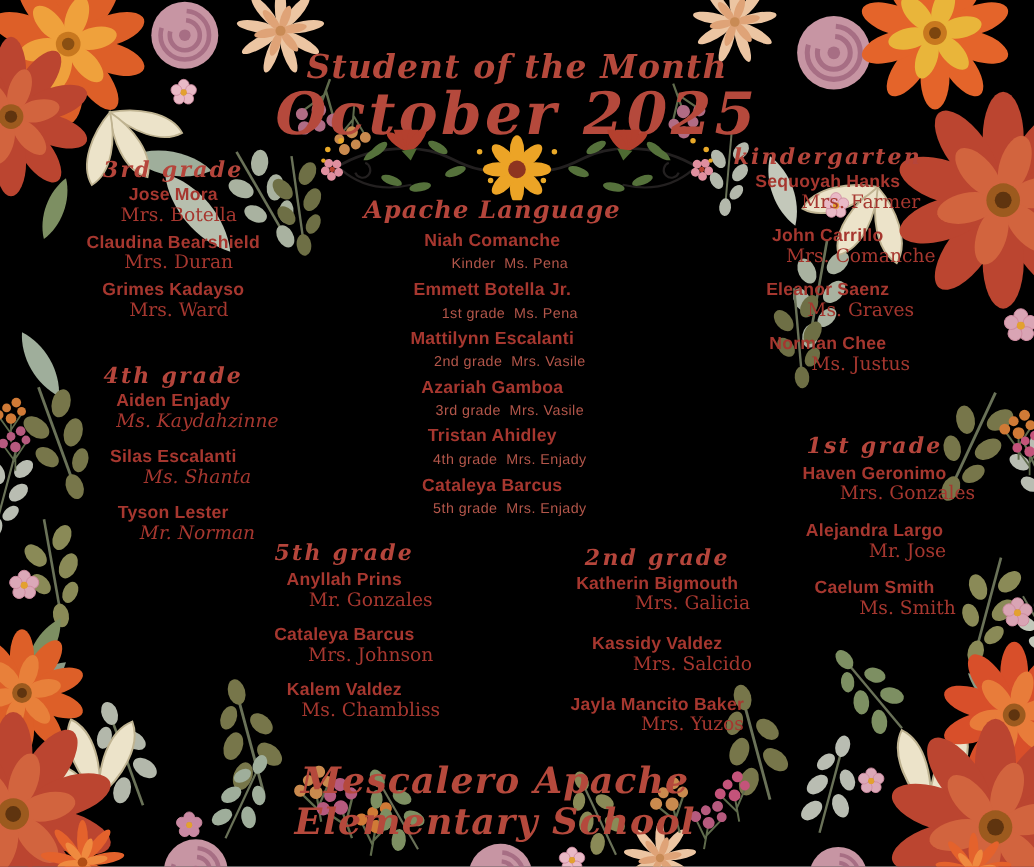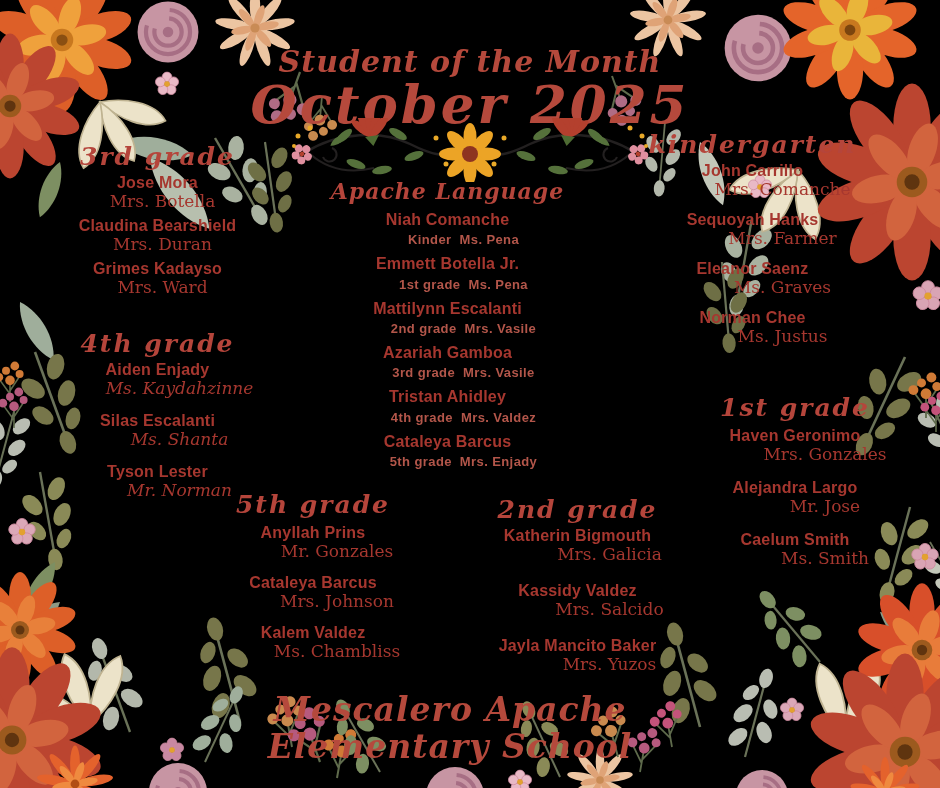--- a/index.html
+++ b/index.html
@@ -12,36 +12,36 @@
   .script{font-family:"DejaVu Serif",serif;font-style:italic;font-weight:bold;color:var(--title-red,#b5493c);}
   #title{left:250px;top:46px;width:440px;}
   #title .l1{font-size:30px;line-height:1.05;letter-spacing:1px;}
   #title .l2{font-size:53px;line-height:1.0;letter-spacing:3px;}
   #footer{left:230px;top:692px;width:440px;}
   #footer .l1,#footer .l2{font-size:33px;line-height:1.12;letter-spacing:1px;}
   #divider{position:absolute;left:286px;top:118px;width:368px;height:64px;z-index:2;}
 
   
   .grade-header{font-family:"DejaVu Serif",serif;font-style:italic;font-weight:bold;
-                font-size:25px;color:var(--header-red,#b5453b);margin:0 0 4px 0;letter-spacing:2px;}
+                font-size:20px;color:var(--header-red,#b5453b);margin:0 0 4px 0;letter-spacing:2px;}
   .sname{font-size:16px;font-weight:bold;color:var(--name-red,#a6372f);line-height:1.02;letter-spacing:0.2px;}
   .tname{font-family:"DejaVu Serif",serif;font-size:17px;color:var(--name-red,#a6372f);
          line-height:1.1;margin-top:1px;}
   .detail{font-size:13px;color:var(--detail-red,#b3564a);margin-top:4px;letter-spacing:0.4px;white-space:pre;}
 
   #sec-third{left:20px;top:142px;width:275px;}  #sec-third .student{margin-bottom:7px;}
   #sec-third .tname{transform:translateX(5px);}
   #sec-fourth{left:20px;top:329px;width:275px;} #sec-fourth .student{margin-bottom:15px;}
   #sec-fourth .tname{transform:translateX(22px);font-style:italic;}
   #sec-fifth{left:178px;top:490px;width:270px;} #sec-fifth .student{margin-bottom:14px;}
   #sec-fifth .tname{transform:translateX(24px);} #sec-fifth .grade-header{margin-bottom:6px;}
   #sec-apache{left:305px;top:178px;width:285px;} #sec-apache .student{margin-bottom:9px;}
   #sec-apache .grade-header{font-size:22px;margin-bottom:8px;letter-spacing:1px;}
-  #sec-apache .detail{transform:translateX(16px);font-weight:bold;}
-  #sec-second{left:430px;top:495px;width:295px;} #sec-second .student{margin-bottom:19px;}
+  #sec-apache .detail{transform:translateX(16px);}
+  #sec-second{left:450px;top:495px;width:295px;} #sec-second .student{margin-bottom:19px;}
   #sec-second .tname{transform:translateX(32px);}
   #sec-kinder{left:615px;top:130px;width:275px;} #sec-kinder .student{margin-bottom:13px;}
   #sec-kinder .tname{transform:translateX(30px);}
   #sec-first{left:655px;top:393px;width:280px;}  #sec-first .student{margin-bottom:16px;}
   #sec-first .tname{transform:translateX(30px);} #sec-first .grade-header{margin-bottom:6px;}
 </style>
 </head>
 <body>
 
 <div class="poster">
@@ -335,21 +335,21 @@
     <div class="student">
       <div class="sname">Mattilynn Escalanti</div>
       <div class="detail">2nd grade  Mrs. Vasile</div>
     </div>
     <div class="student">
       <div class="sname">Azariah Gamboa</div>
       <div class="detail">3rd grade  Mrs. Vasile</div>
     </div>
     <div class="student">
       <div class="sname">Tristan Ahidley</div>
-      <div class="detail">4th grade  Mrs. Valdez</div>
+      <div class="detail">4th grade  Mrs. Enjady</div>
     </div>
     <div class="student">
       <div class="sname">Cataleya Barcus</div>
       <div class="detail">5th grade  Mrs. Enjady</div>
     </div>
   </section>
 
   <section class="txt" id="sec-second">
     <h2 class="grade-header">2nd grade</h2>
     <div class="student">
@@ -362,26 +362,26 @@
     </div>
     <div class="student">
       <div class="sname">Jayla Mancito Baker</div>
       <div class="tname">Mrs. Yuzos</div>
     </div>
   </section>
 
   <section class="txt" id="sec-kinder">
     <h2 class="grade-header">kindergarten</h2>
     <div class="student">
+      <div class="sname">Sequoyah Hanks</div>
+      <div class="tname">Mrs. Farmer</div>
+    </div>
+    <div class="student">
       <div class="sname">John Carrillo</div>
       <div class="tname">Mrs. Comanche</div>
-    </div>
-    <div class="student">
-      <div class="sname">Sequoyah Hanks</div>
-      <div class="tname">Mrs. Farmer</div>
     </div>
     <div class="student">
       <div class="sname">Eleanor Saenz</div>
       <div class="tname">Ms. Graves</div>
     </div>
     <div class="student">
       <div class="sname">Norman Chee</div>
       <div class="tname">Ms. Justus</div>
     </div>
   </section>

